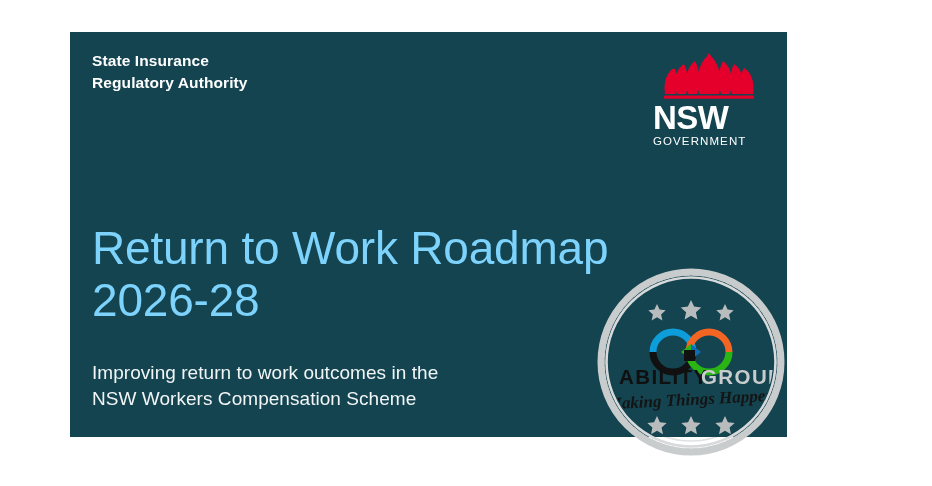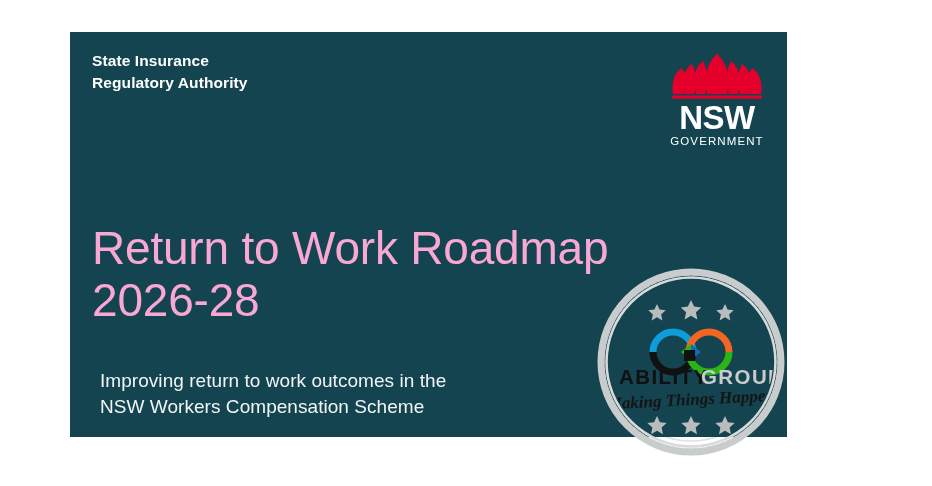--- a/index.html
+++ b/index.html
@@ -43,24 +43,23 @@
     font-size: 15.5px;
     font-weight: bold;
     line-height: 22px;
     letter-spacing: 0.1px;
     white-space: pre;
   }
 
   
   .nsw-logo {
     position: absolute;
-    right: 14px;
+    right: 22px;
     top: 18px;
     width: 112px;
-    text-align: center;
   }
   .nsw-logo .waratah {
     display: block;
     margin: 0 auto;
     width: 96px;
     height: 50px;
   }
   .nsw-logo .nsw-word {
     display: block;
     color: #ffffff;
@@ -80,36 +79,36 @@
   }
 
   
   .title-block {
     position: absolute;
     left: 22px;
     top: 190px;
     width: 640px;
   }
   .slide-title {
-    color: #f9a8d4;
+    color: #7dd3fc;
     font-size: 46px;
     font-weight: 300;
     line-height: 52px;
     letter-spacing: -0.2px;
     white-space: pre-line;
     margin: 0;
   }
   .slide-subtitle {
     color: #f2f5f6;
     font-size: 19px;
     font-weight: 400;
     line-height: 26px;
     letter-spacing: 0.05px;
     white-space: pre-line;
-    margin: 8px;
+    margin: 0;
     padding-top: 34px;
   }
 
   
   .badge {
     position: absolute;
     left: 595px;
     top: 266px;
     width: 192px;
     height: 192px;

